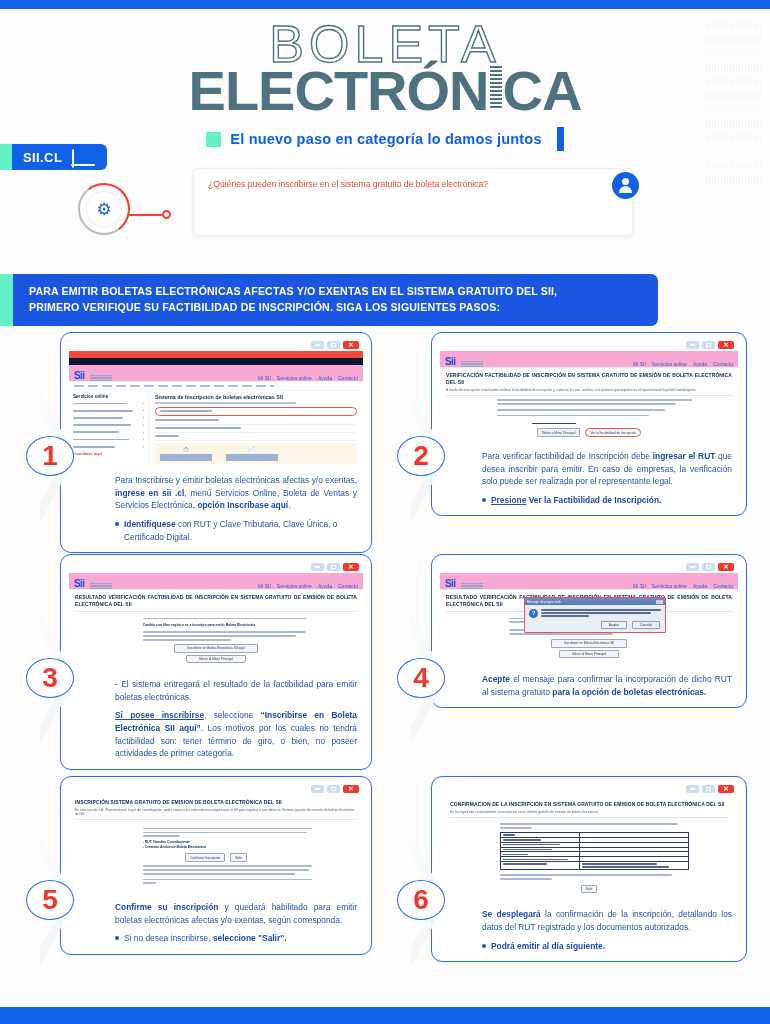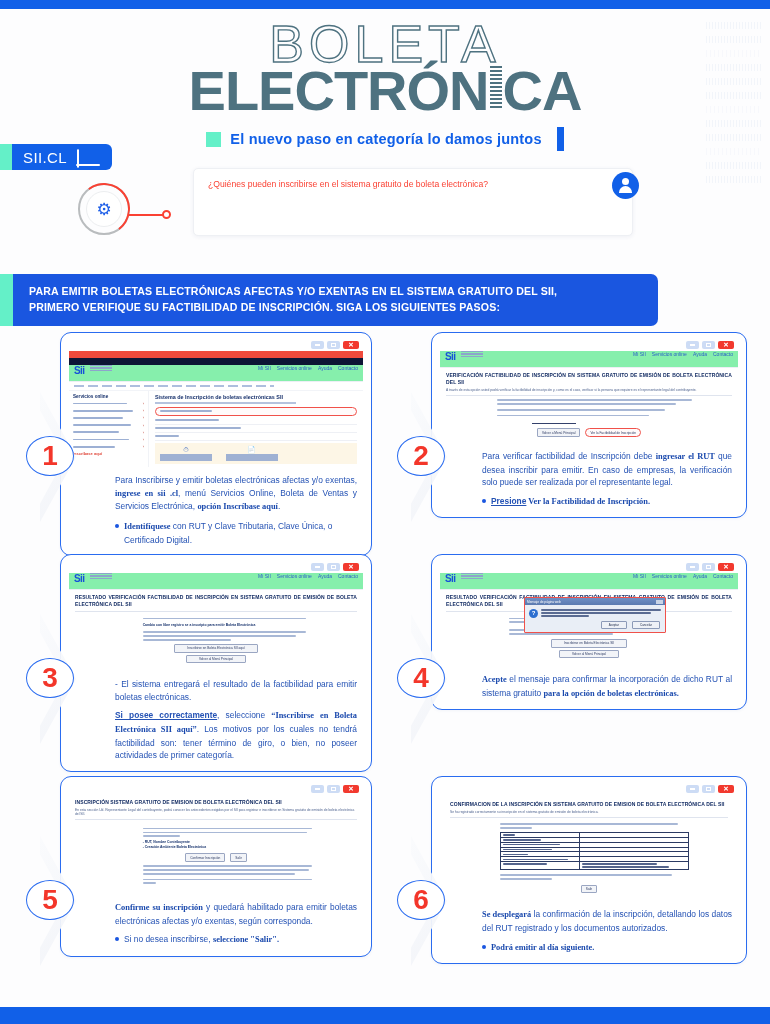--- a/index.html
+++ b/index.html
@@ -94,21 +94,21 @@
     display: flex; align-items: stretch;
   }
   .siicl-accent { width: 12px; height: 26px; background: #64f0c8; }
   .siicl-pill {
     height: 26px; background: #1160e8;
     border-radius: 0 6px 6px 0;
     display: flex; align-items: center; gap: 10px;
     padding: 0 13px 0 11px;
   }
   .siicl-txt {
-    color: #fff; font-size: 15px; font-weight: 400; letter-spacing: .4px;
+    color: #fff; font-size: 13px; font-weight: 700; letter-spacing: .4px;
   }
   .laptop { width: 22px; height: 15px; position: relative; }
   .laptop .scr {
     width: 20px; height: 12px; border: 1.7px solid #fff;
     border-radius: 1.5px; background: #1160e8;
   }
   .laptop .base {
     position: absolute; left: -1px; bottom: -1px;
     width: 24px; height: 2px; background: #fff; border-radius: 1px;
   }
@@ -252,21 +252,21 @@
   .wb i { display:block; }
   .wb.min i { width:5px;height:1.3px;background:#fff; }
   .wb.max i { width:5px;height:4px;border:1.3px solid #fff; }
   .wb.close { background: #f2392e; width: 16px; }
   .wb.close i {
     color:#fff;font-size:6.5px;font-style:normal;line-height:8px;font-weight:700;
   }
   .mock-topbar { height: 7px; background: #0d1535; width: 100%; }
   .mock-topbar.red { background: #f04a3c; }
   .mock-navrow {
-    height: 17px; background: #86efac; display: flex; align-items: flex-start;
+    height: 17px; background: #f9a8d4; display: flex; align-items: flex-end;
     padding: 0 5px; gap: 6px; border-bottom: .6px solid #eceff5;
   }
   .sii-logo { font-size: 10px; font-weight: 700; color: #1752d8; letter-spacing: -.6px; }
   .sii-sub { display: flex; flex-direction: column; gap: 1px; }
   .sii-sub i { display:block; width: 22px; height: 1.4px; background: #8ea4cc; }
   .nav-spacer { flex: 1; }
   .nav-link { font-size: 5px; color: #2b5fc8; white-space: nowrap; }
 
   .mock-crumb {
     height: 9px; display: flex; align-items: center; padding: 0 5px;
@@ -376,21 +376,21 @@
   
   .cap {
     padding: 7px 6px 0 46px; position: relative; z-index: 3;
   }
   .step-cell.right .cap { padding-left: 42px; }
   .cap p {
     font-size: 8.4px; line-height: 12.6px; color: #2452b4;
     text-align: justify; margin-bottom: 6px;
   }
   .cap p.last { margin-bottom: 0; }
-  .cap b { font-weight: 700; color: #1a49ad; font-family: Liberation Serif, serif; }
+  .cap b { font-weight: 700; color: #1a49ad; }
   .cap u { text-decoration: underline; font-weight: 700; }
   .bullet {
     display: flex; gap: 5px; align-items: flex-start; margin-top: 6px;
   }
   .bullet .dot {
     width: 4px; height: 4px; border-radius: 50%; background: #1a56e0;
     margin-top: 4px; flex: 0 0 auto;
   }
   .bullet p { margin: 0; text-align: left; }
 </style>
@@ -689,21 +689,21 @@
               </div>
               <div class="doc-btns" style="flex-direction:column;align-items:center;gap:2px;">
                 <span class="doc-btn wide">Inscribirse en Boleta Electrónica SII aquí</span>
                 <span class="doc-btn wide">Volver al Menú Principal</span>
               </div>
             </div>
           </div>
 
           <div class="cap">
             <p>- El sistema entregará el resultado de la factibilidad para emitir boletas electrónicas.</p>
-            <p class="last"><u>Si posee correctamente</u>, seleccione <b>“Inscribirse en Boleta Electrónica SII aquí”</b>. Los motivos por los cuales no tendrá factibilidad son: tener término de giro, o bien, no poseer actividades de primer categoría.</p>
+            <p class="last"><u>Si posee inscribirse</u>, seleccione <b>“Inscribirse en Boleta Electrónica SII aquí”</b>. Los motivos por los cuales no tendrá factibilidad son: tener término de giro, o bien, no poseer actividades de primer categoría.</p>
           </div>
         </div>
         <div class="bubble">
           <span>3</span>
         </div>
       </div>
 
       <div class="step-cell right">
         <div class="pointer"></div>
         <div class="card">

